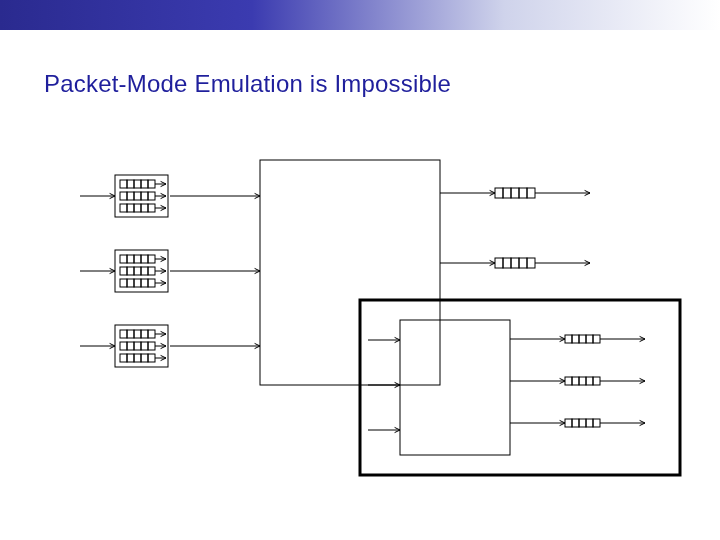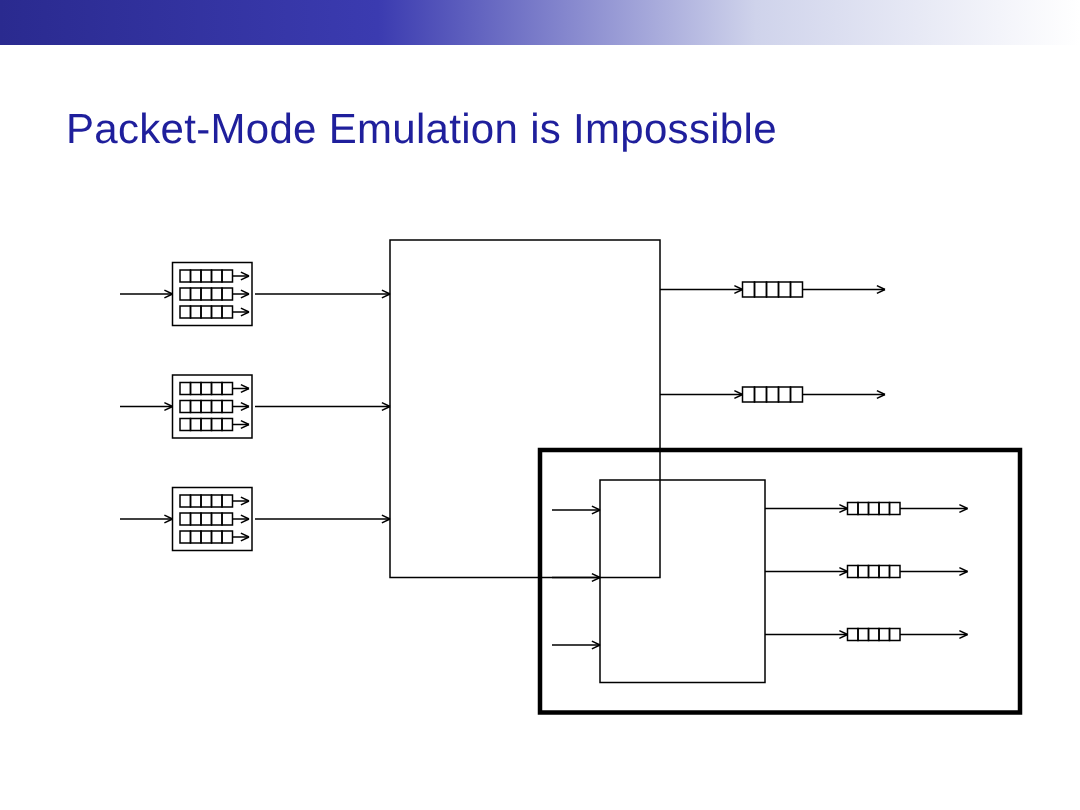--- a/index.html
+++ b/index.html
@@ -16,21 +16,21 @@
   .topbar {
     width: 100%;
     height: 30px;
     background: linear-gradient(to right, #2a2a8f 0%, #3b3bb0 35%, #cfd3eb 70%, #ffffff 100%);
   }
 
   .headline {
     position: absolute;
     top: 70px;
     left: 44px;
-    font-size: 28px;
+    font-size: 24px;
     font-weight: 400;
     color: #1f1f9c;
     letter-spacing: 0.2px;
   }
 
   .canvas {
     position: absolute;
     top: 140px;
     left: 0;
     width: 720px;

